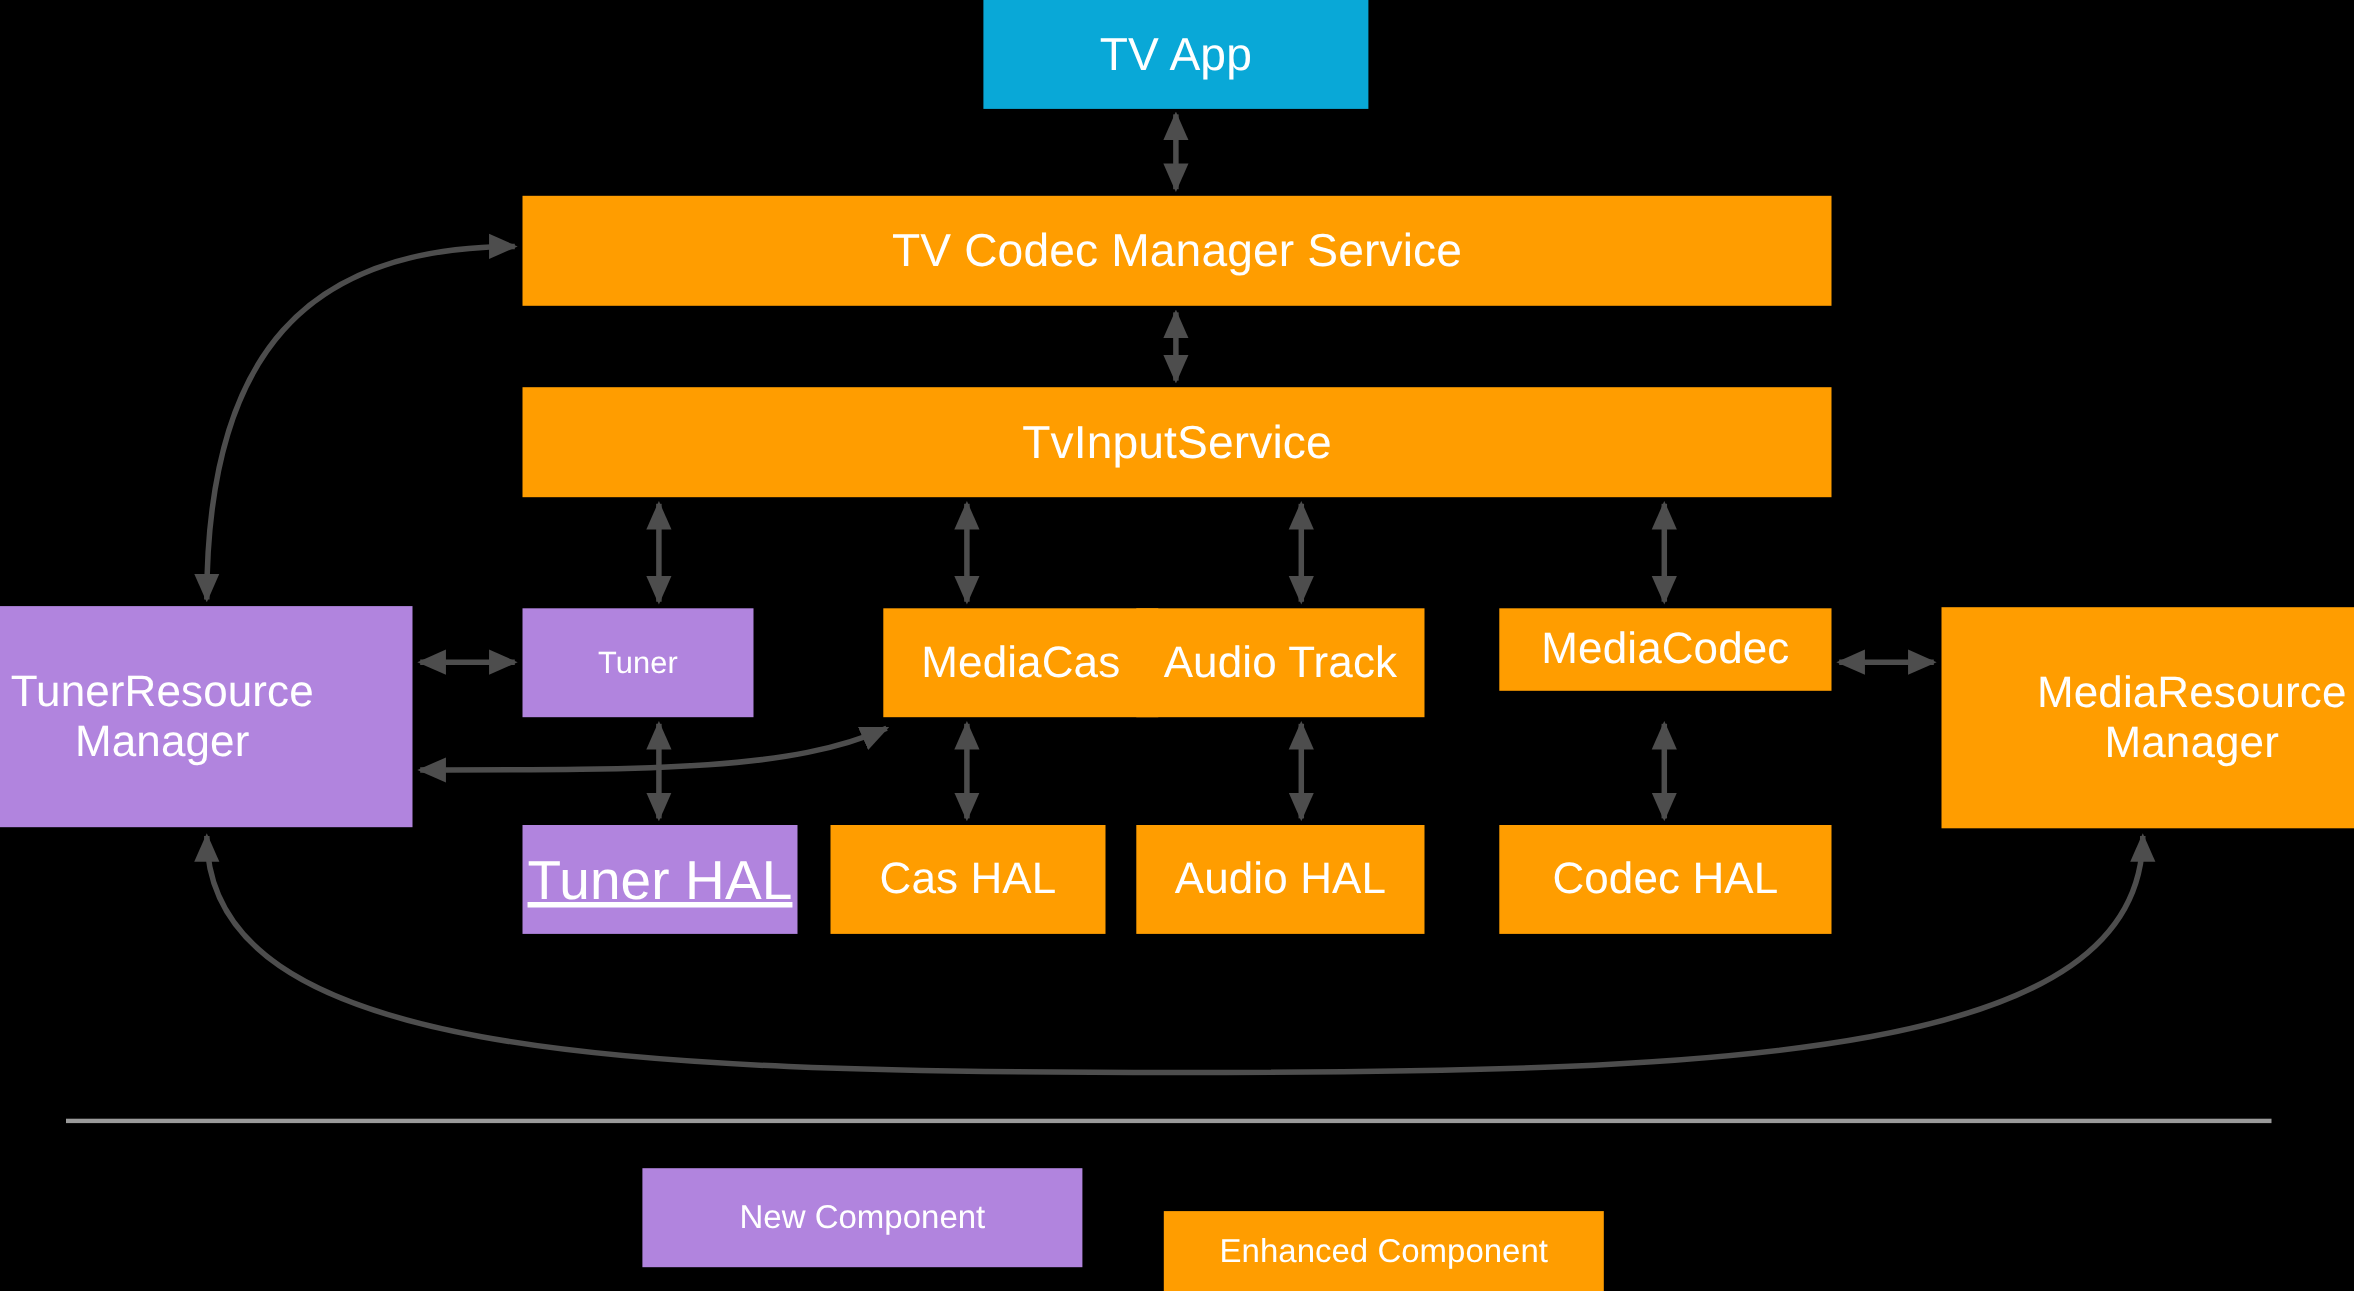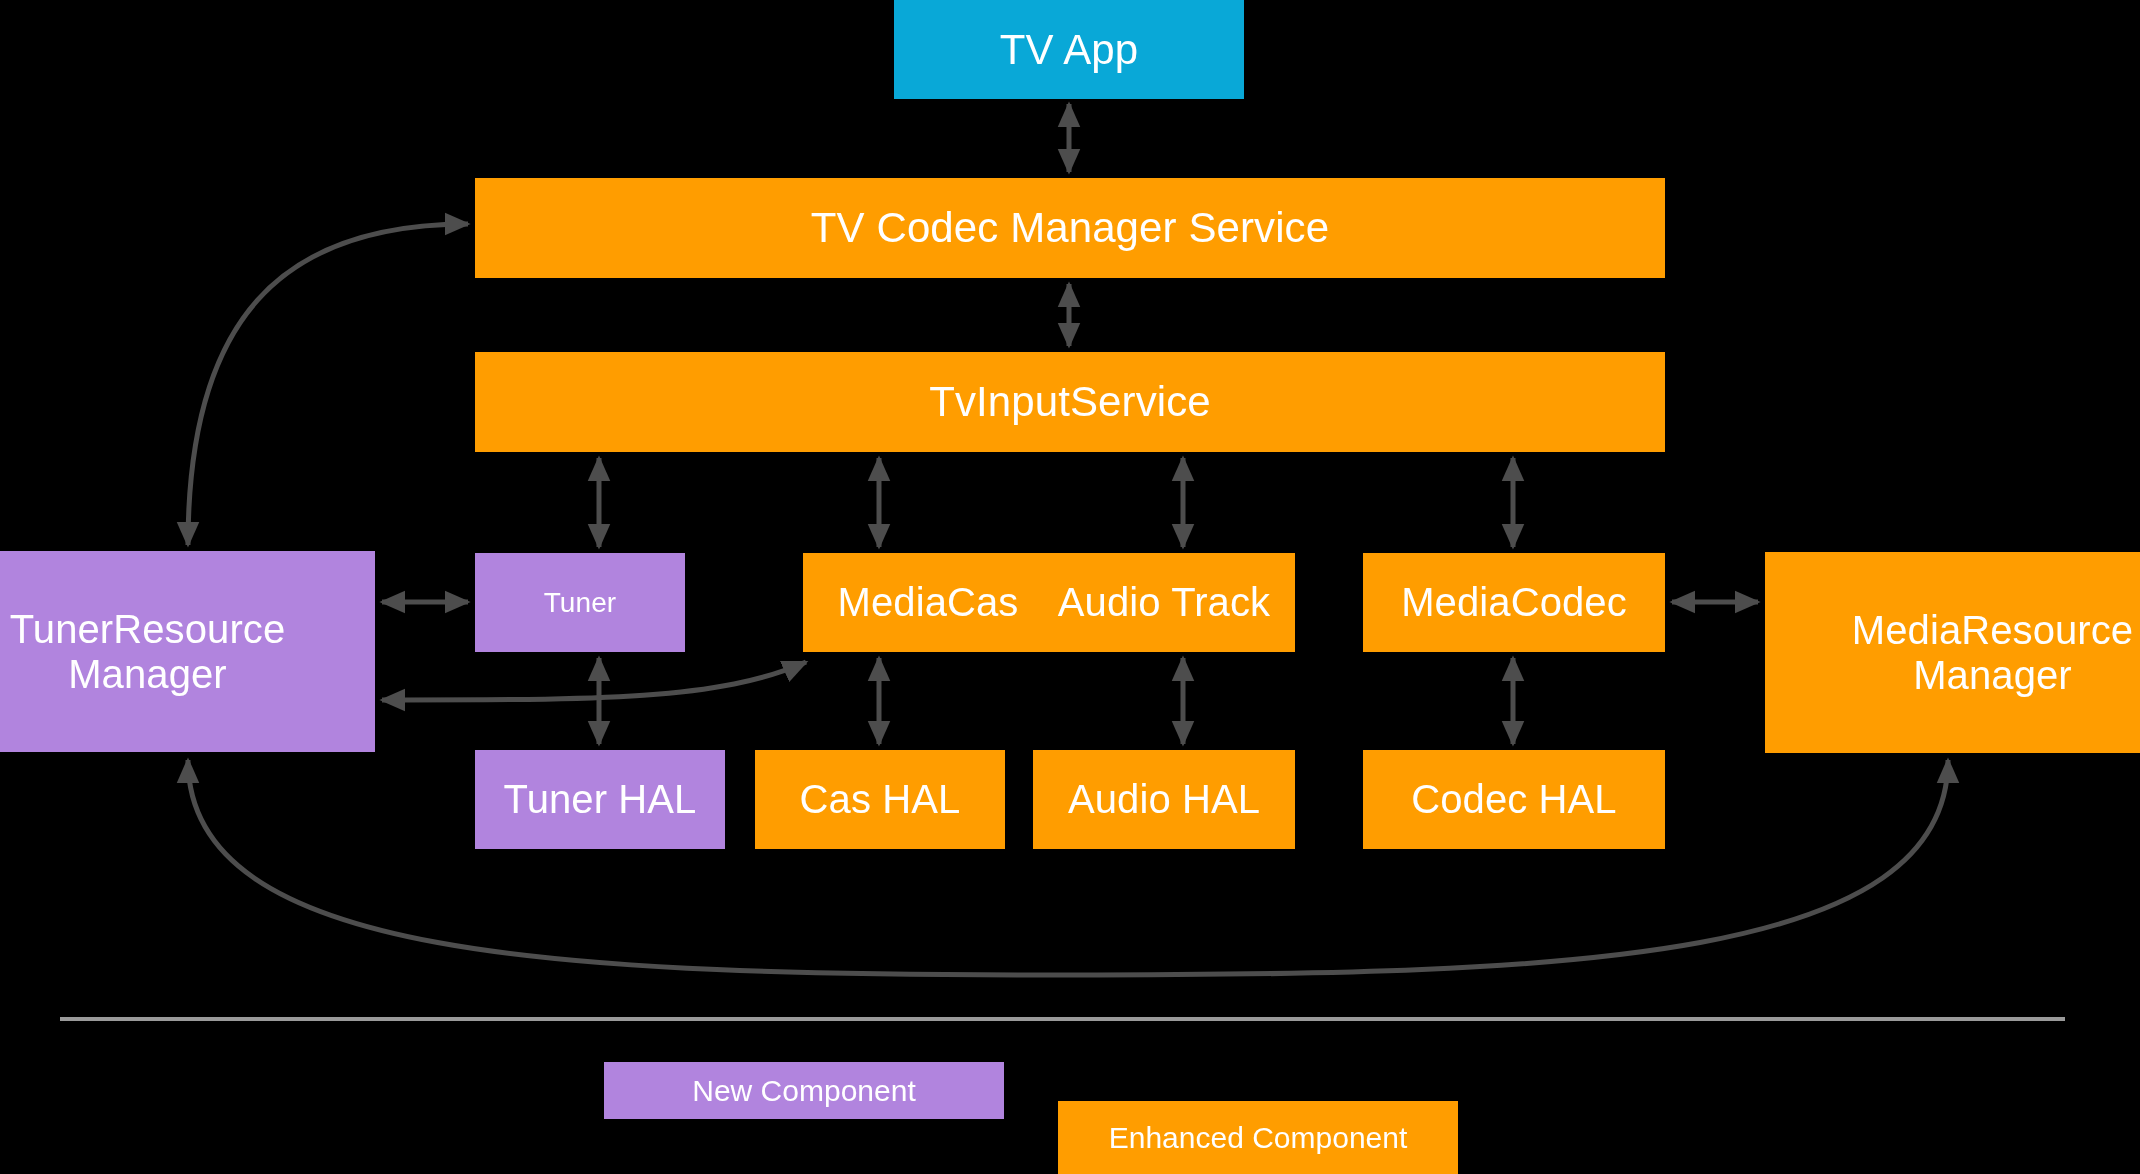--- a/index.html
+++ b/index.html
@@ -109,32 +109,32 @@
 
   <div class="node purple" style="left:-80px;  top:551px; width:455px;  height:201px; font-size:40px;">TunerResource
 Manager</div>
 
   <div class="node purple" style="left:475px;  top:553px; width:210px;  height:99px;  font-size:28px;">Tuner</div>
 
   <div class="node orange" style="left:755px;  top:553px; width:250px;  height:99px;  font-size:40px;margin-left:48px;">MediaCas</div>
 
   <div class="node orange" style="left:1033px; top:553px; width:262px;  height:99px;  font-size:40px;">Audio Track</div>
 
-  <div class="node orange" style="left:1363px; top:553px; width:302px;  height:99px;  font-size:40px;">MediaCodec</div>
+  <div class="node orange" style="left:1363px; top:553px; width:302px;  height:75px;  font-size:40px;">MediaCodec</div>
 
   <div class="node orange" style="left:1765px; top:552px; width:455px;  height:201px; font-size:40px;">MediaResource
 Manager</div>
 
-  <div class="node purple" style="left:475px;  top:750px; width:250px;  height:99px;  font-size:40px;">Tuner HAL</div>
+  <div class="node purple" style="left:475px;  top:750px; width:250px;  height:99px;  font-size:50px;text-decoration:underline;">Tuner HAL</div>
 
   <div class="node orange" style="left:755px;  top:750px; width:250px;  height:99px;  font-size:40px;">Cas HAL</div>
 
   <div class="node orange" style="left:1033px; top:750px; width:262px;  height:99px;  font-size:40px;">Audio HAL</div>
 
   <div class="node orange" style="left:1363px; top:750px; width:302px;  height:99px;  font-size:40px;">Codec HAL</div>
 
   <hr class="divider" style="left:60px; top:1017px; width:2005px; height:4px;">
 
-  <div class="legend-swatch purple" style="left:604px; top:1062px; width:400px; height:57px;">New Component</div>
+  <div class="legend-swatch purple" style="left:584px; top:1062px; width:400px; height:90px;">New Component</div>
 
   <div class="legend-swatch orange" style="left:1058px; top:1062px; width:400px; height:73px;margin-top:39px;">Enhanced Component</div>
 
 </div>
 
 </body></html>

